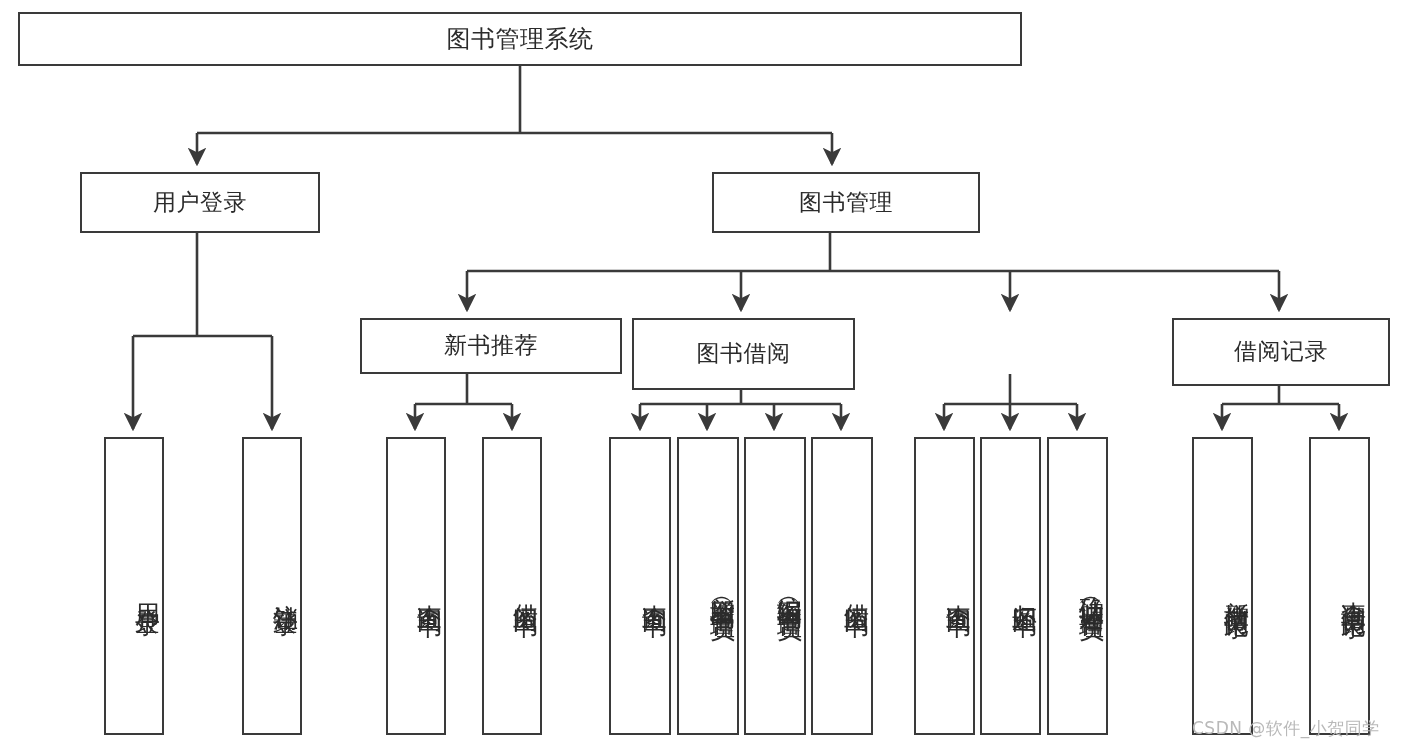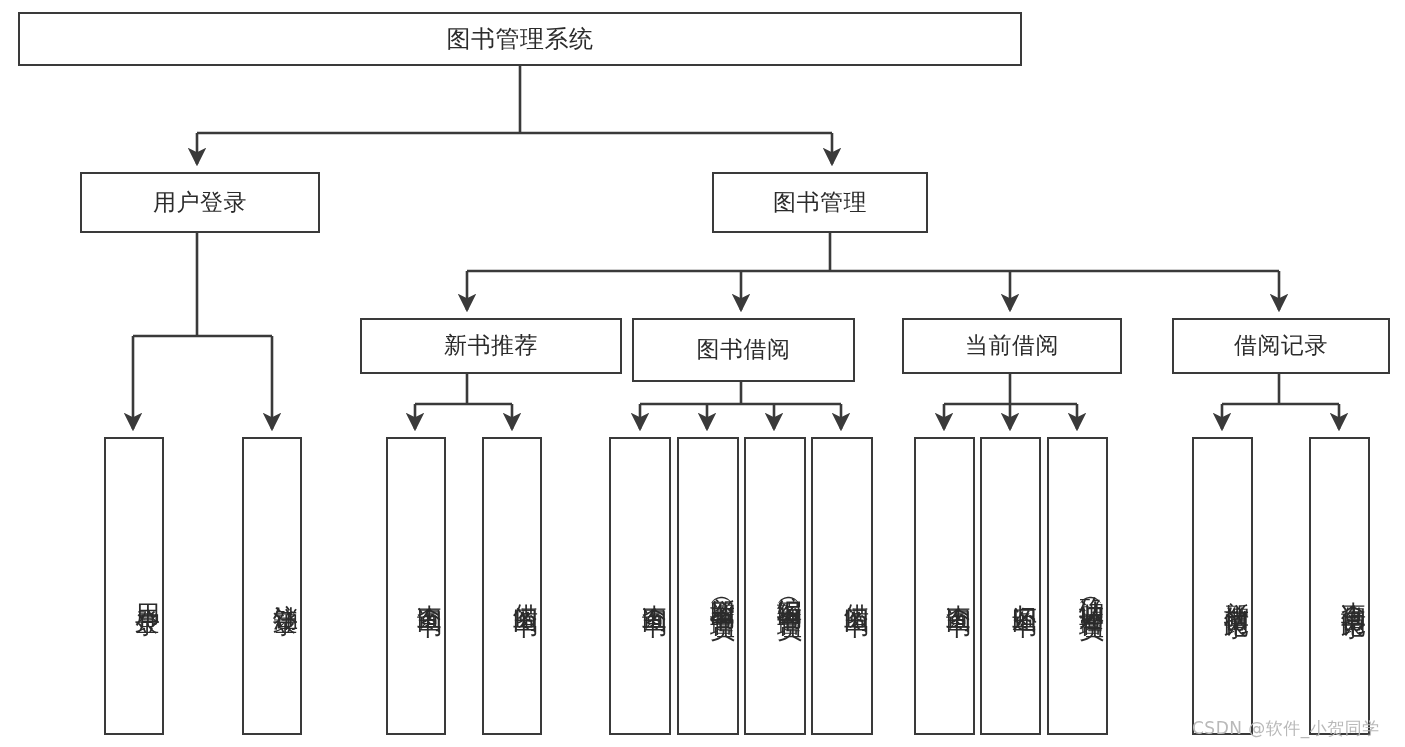--- a/index.html
+++ b/index.html
@@ -124,37 +124,34 @@
   </svg>
 
   <div class="node node-h node-root" style="left:18px; top:12px; width:1004px; height:54px;">
     <span class="label">图书管理系统</span>
   </div>
 
   <div class="node node-h" style="left:80px; top:172px; width:240px; height:61px;">
     <span class="label">用户登录</span>
   </div>
 
-  <div class="node node-h" style="left:712px; top:172px; width:216px; height:61px;">
+  <div class="node node-h" style="left:712px; top:172px; width:268px; height:61px;">
     <span class="label">图书管理</span>
   </div>
 
   <div class="node node-h" style="left:360px; top:318px; width:262px; height:56px;">
     <span class="label">新书推荐</span>
   </div>
 
-  <div class="node node-h" style="left:632px; top:318px; width:223px; height:64px;">
+  <div class="node node-h" style="left:632px; top:318px; width:223px; height:72px;">
     <span class="label">图书借阅</span>
   </div>
 
-  <div class="node node-h" style="left:902px; top:318px; width:220px; height:56px;">
-    <span class="label">当前借阅</span>
-  </div>
-
-  <div class="node node-h" style="left:1172px; top:318px; width:218px; height:56px;">
+
+  <div class="node node-h" style="left:1172px; top:318px; width:218px; height:68px;">
     <span class="label">借阅记录</span>
   </div>
 
   <div class="node node-v" style="left:104px; top:437px; width:60px; height:298px;">
     <span class="label">用户登录</span>
   </div>
 
   <div class="node node-v" style="left:242px; top:437px; width:60px; height:298px;">
     <span class="label">注销登录</span>
   </div>

